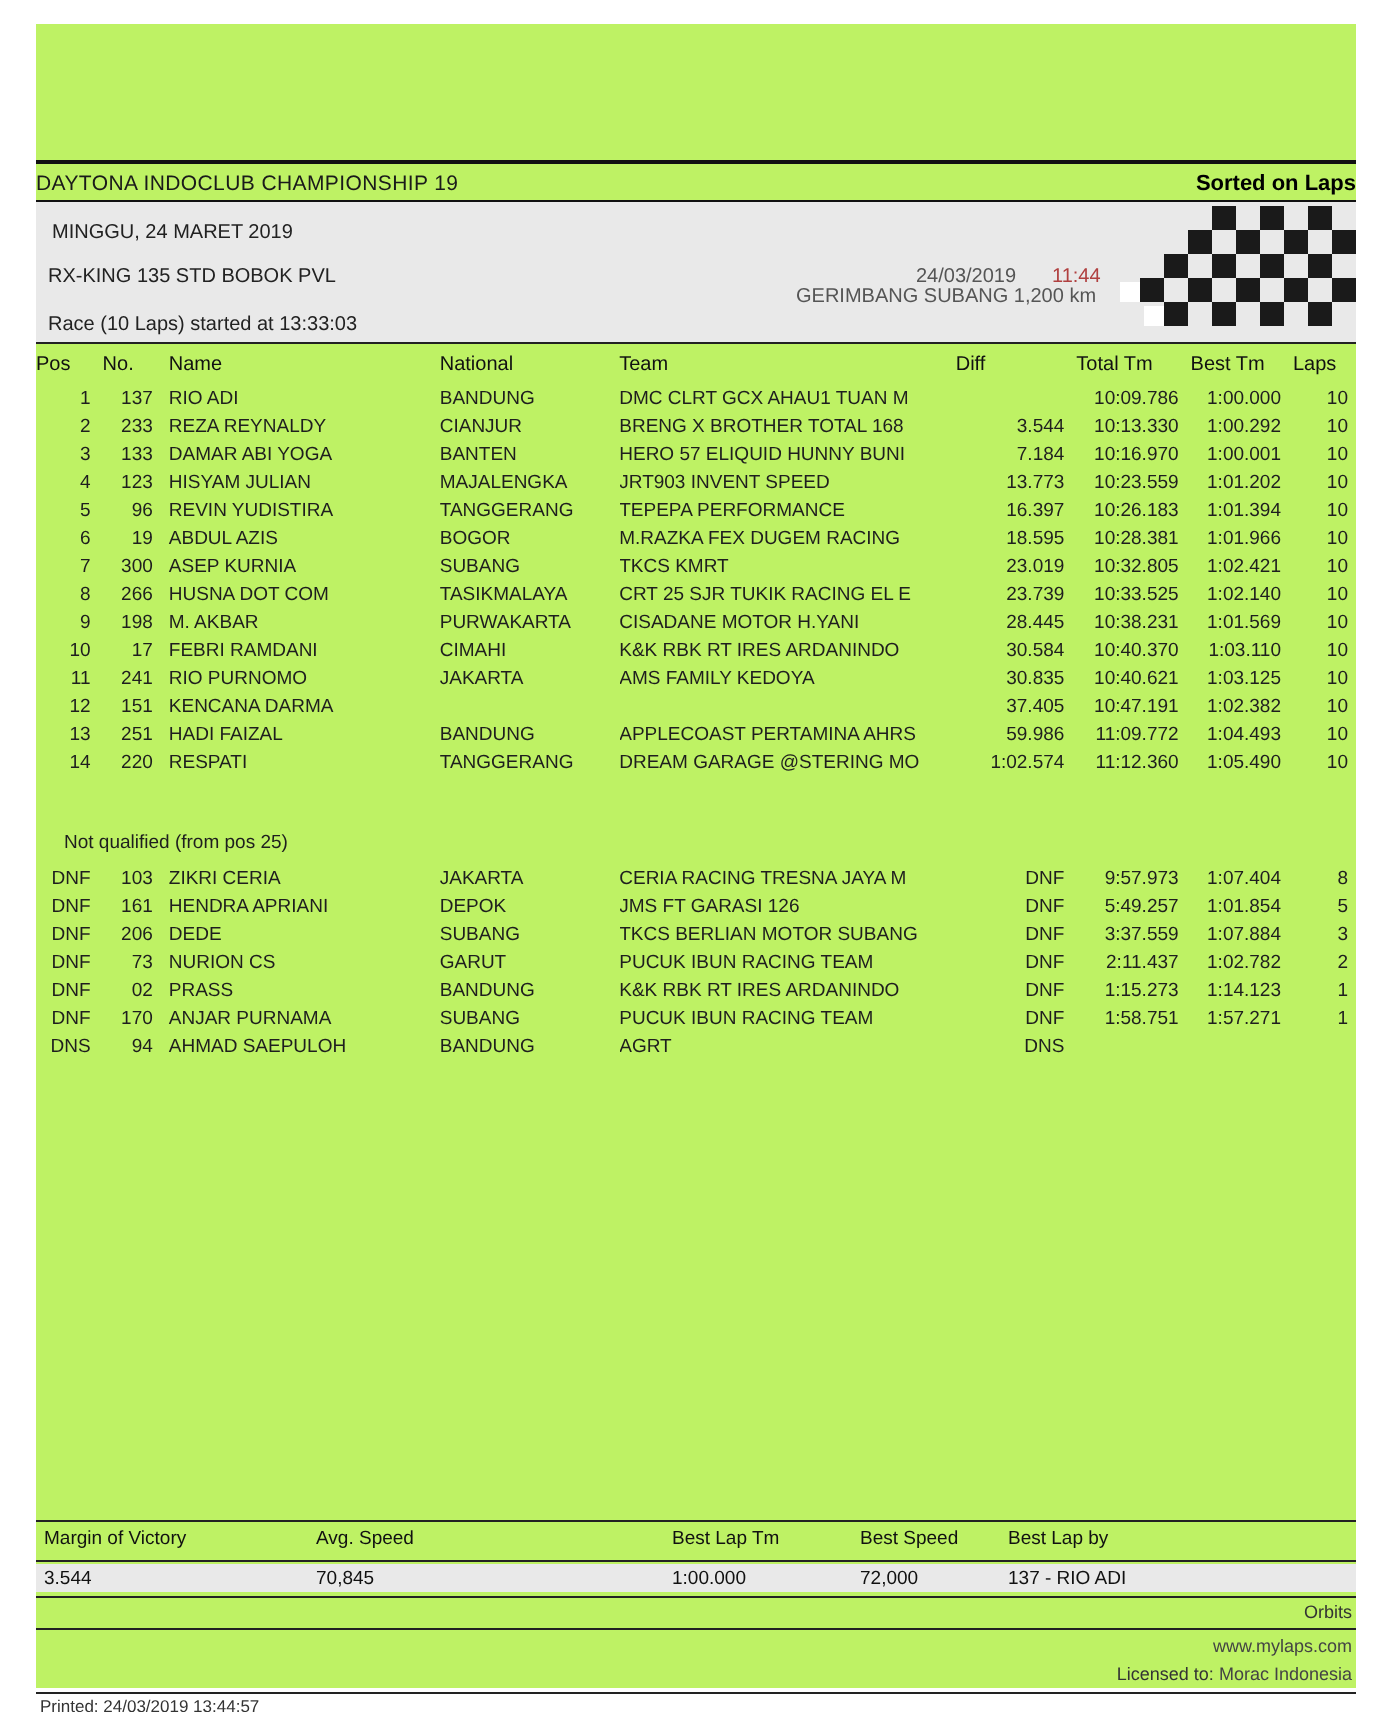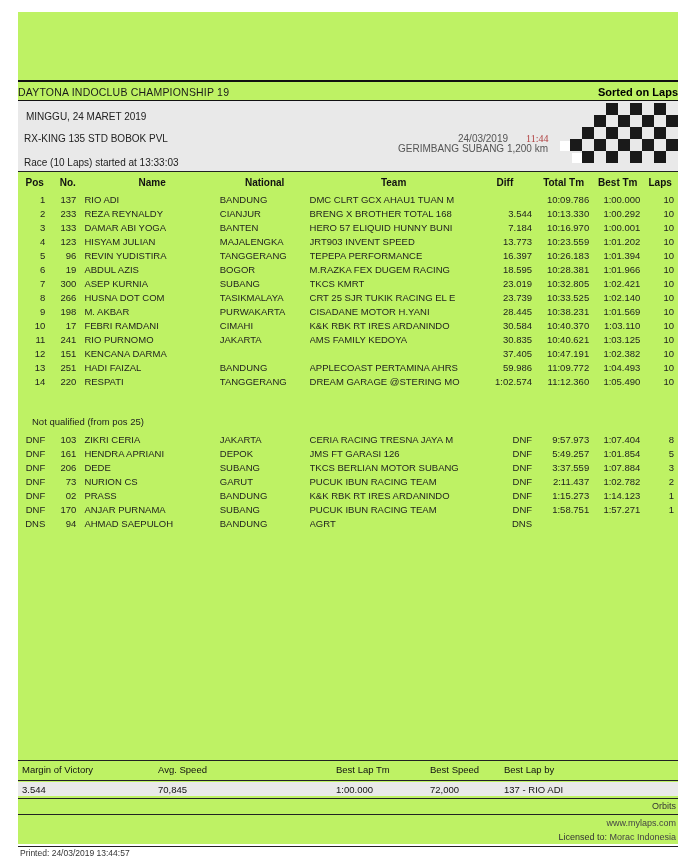--- a/index.html
+++ b/index.html
@@ -45,40 +45,40 @@
   .info-block {
     position: absolute; left: 0; top: 89px; width: 660px; height: 70px;
     background: #e9e9e9;
   }
   .info-line { position: absolute; font-size: 10px; color: #222; }
   .info-1 { left: 8px; top: 10px; }
   .info-2 { left: 6px; top: 32px; }
   .info-3 { left: 6px; top: 56px; }
   .info-r1 { left: 380px; top: 10px; color: #555; margin-top: 32px; }
   .info-r2 { left: 440px; top: 32px; color: #555; }
-  .info-r2b { left: 508px; top: 32px; color: #b04040; font-family: Liberation Serif, serif; }
+  .info-r2b { left: 508px; top: 32px; color: #b04040; }
 
   
   .checkers {
     position: absolute; right: 0; top: 0; width: 170px; height: 62px;
   }
 
   .rule-info-bottom {
     position: absolute; left: 0; top: 159px; width: 660px; height: 1px;
     background: #222;
   }
 
   
   table.results {
     position: absolute; left: 0; top: 163px; width: 660px;
     border-collapse: collapse;
     font-size: 9.5px;
   }
   table.results th {
-    font-size: 10px; font-weight: bold; text-align: center;
+    font-size: 10px; font-weight: normal; text-align: left;
     padding: 2px 0 4px 0; color: #111;
   }
   table.results td {
     padding: 1.5px 0; color: #1e1e1e; white-space: nowrap;
     overflow: hidden;
   }
   .c-pos   { width: 34px; text-align: right; padding-right: 6px !important; }
   .c-no    { width: 34px; text-align: right; padding-right: 8px !important; }
   .c-name  { width: 140px; }
   .c-nat   { width: 92px; }

